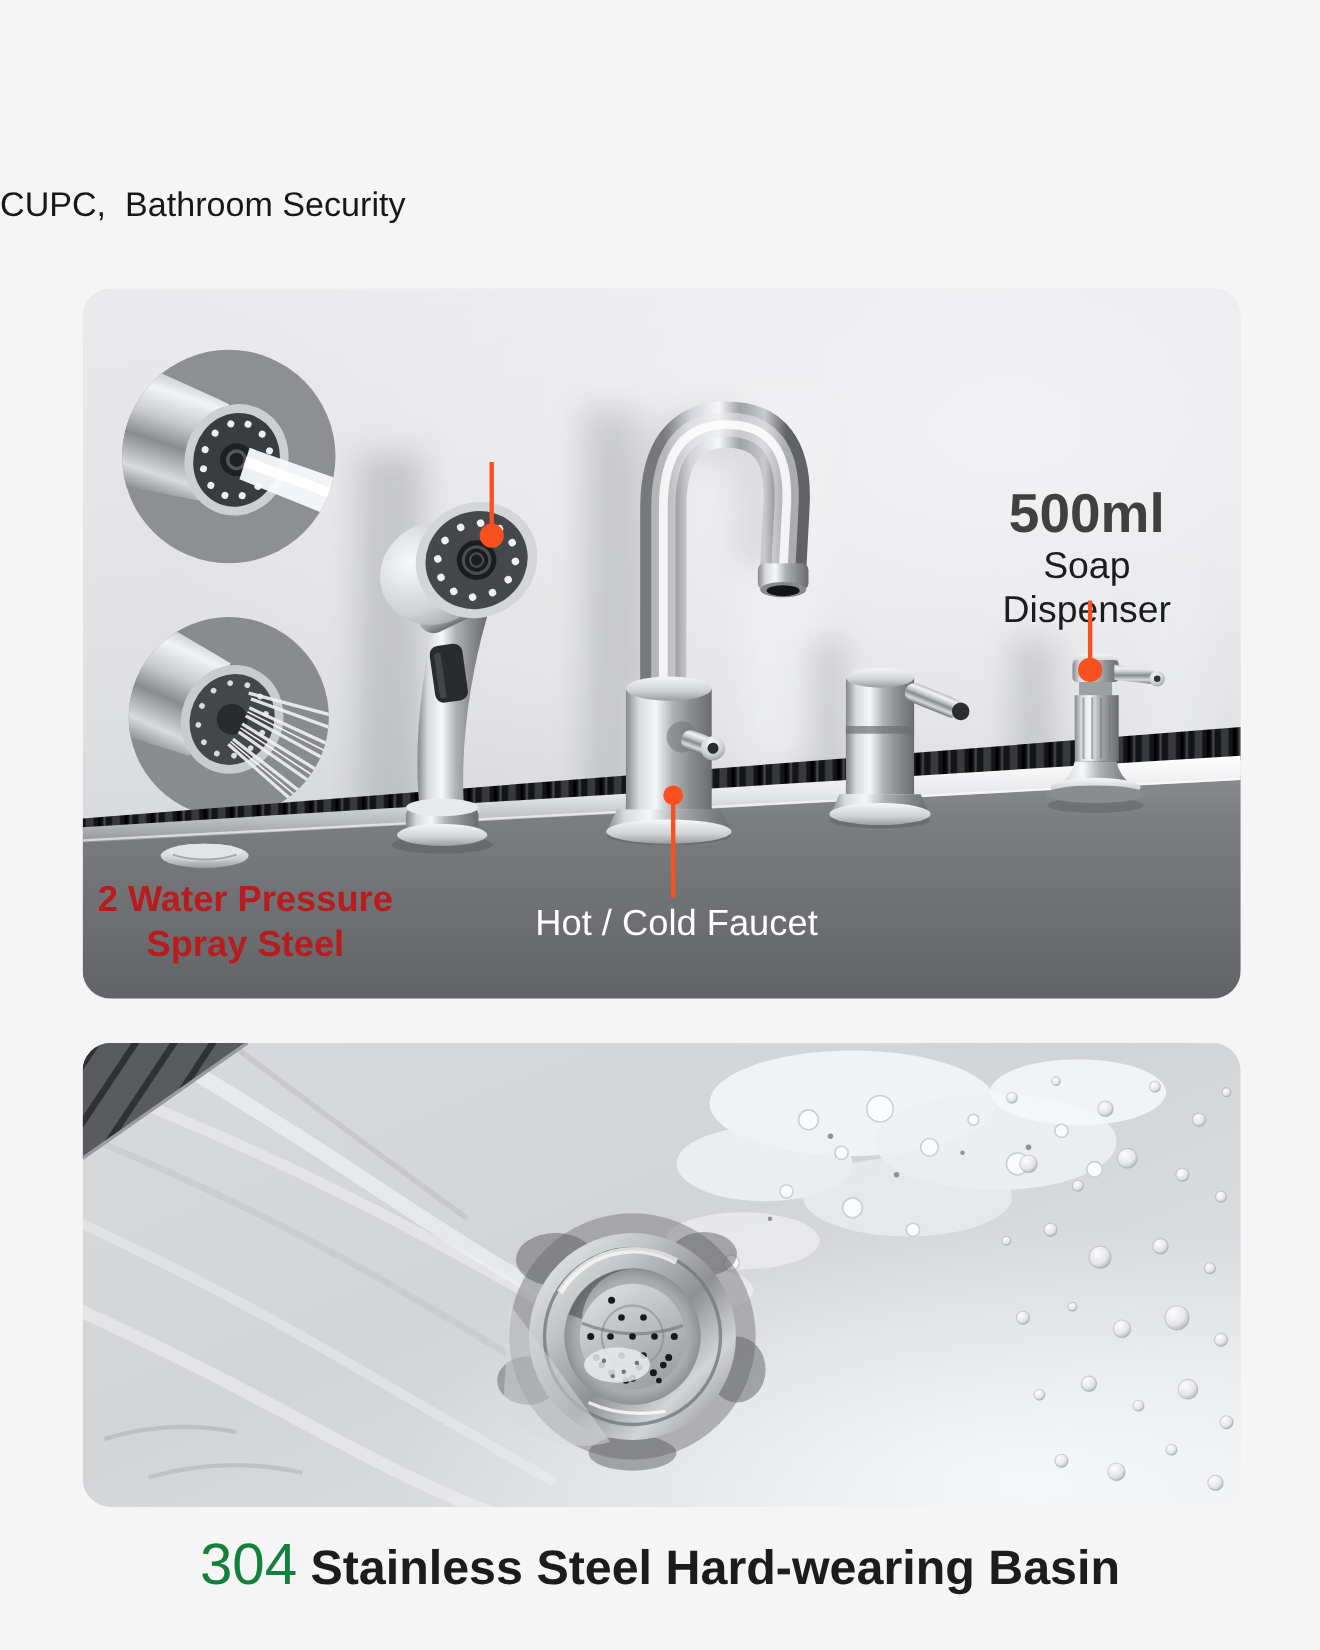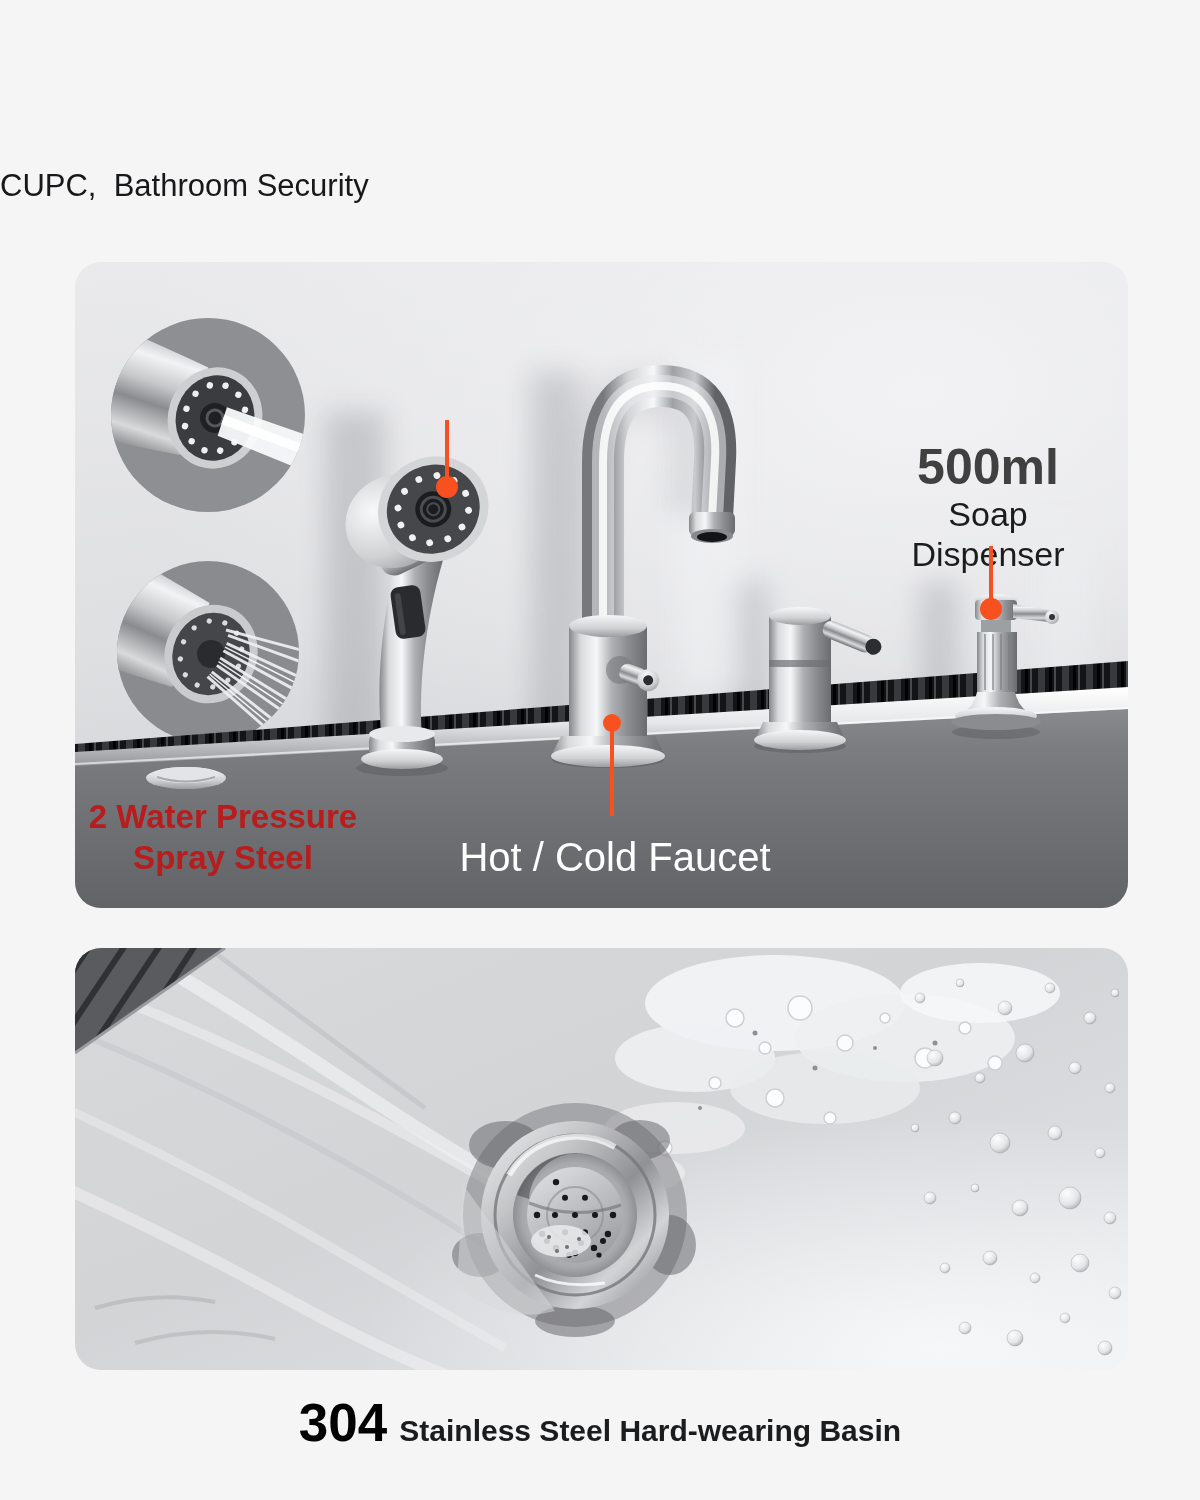--- a/index.html
+++ b/index.html
@@ -18,36 +18,36 @@
   }
   .panel{position:absolute;left:75px;width:1053px;border-radius:26px;overflow:hidden}
   .panel-hero{top:262px;height:646px}
   .panel-basin{top:948px;height:422px}
   .panel svg{position:absolute;left:0;top:0;width:100%;height:100%;display:block}
   .co{position:absolute;text-align:center;transform:translateX(-50%);margin:0}
   .co-showerhead{left:375px;top:72px;font-size:36px;line-height:42px;font-weight:500;color:#1b1c1e}
   .co-dispenser{left:913px;top:178px}
   .co-vol{display:block;font-size:50px;line-height:54px;font-weight:700;color:#404040}
   .co-sub{display:block;font-size:34px;line-height:40px;font-weight:500;color:#1b1c1e}
-  .co-hotcold{left:540px;top:575px;font-size:40px;line-height:40px;font-weight:500;color:#ffffff;white-space:nowrap}
+  .co-hotcold{left:540px;top:557px;font-size:33px;line-height:40px;font-weight:500;color:#ffffff;white-space:nowrap}
   .co-spray{left:148px;top:534px;font-size:33px;line-height:41px;font-weight:700;color:#b91c1c;white-space:nowrap}
   .leader{position:absolute;width:4px;background:#f8511f}
   .dot{position:absolute;border-radius:50%;background:#f8511f}
   #leader-shower{left:370px;top:158px;height:58px}
   #dot-shower{left:361px;top:214px;width:22px;height:22px}
   #leader-disp{left:914px;top:284px;height:54px}
   #dot-disp{left:905px;top:336px;width:22px;height:22px}
   #dot-hot{left:528px;top:452px;width:18px;height:18px}
   #leader-hot{left:535px;top:468px;height:86px}
   .caption{
     position:absolute;top:1392px;left:0;width:100%;
     display:flex;justify-content:center;align-items:baseline;gap:12px;
   }
-  .caption-num{font-size:53px;font-weight:700;color:#000000}
-  .caption-text{font-size:30px;font-weight:600;color:#1b1c1e}
+  .caption-num{font-size:53px;font-weight:400;color:#15803d}
+  .caption-text{font-size:44px;font-weight:600;color:#1b1c1e}
 </style>
 </head>
 <body>
 
 <div class="page">
 
   <p class="subtitle">CUPC,  Bathroom Security</p>
 
   <div class="panel panel-hero">
     <svg viewBox="0 0 1053 646" preserveAspectRatio="none">

